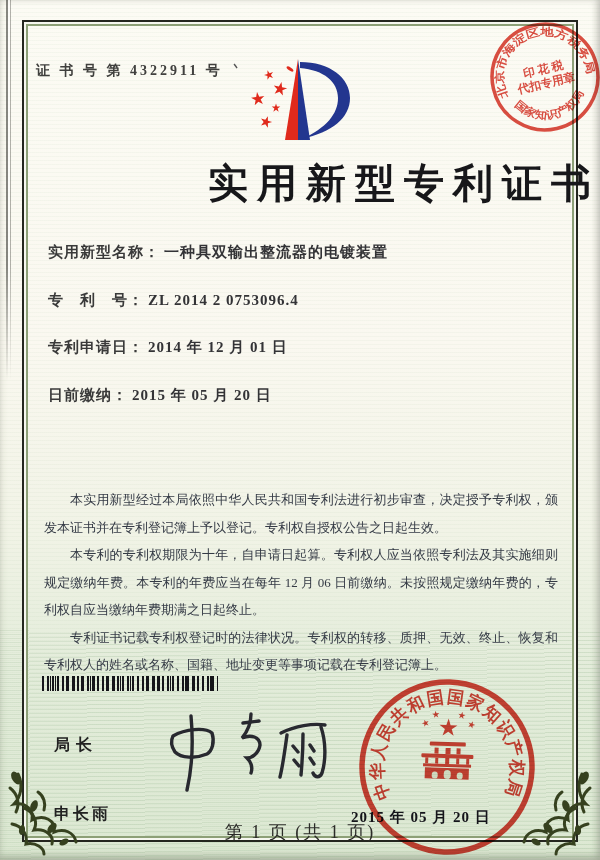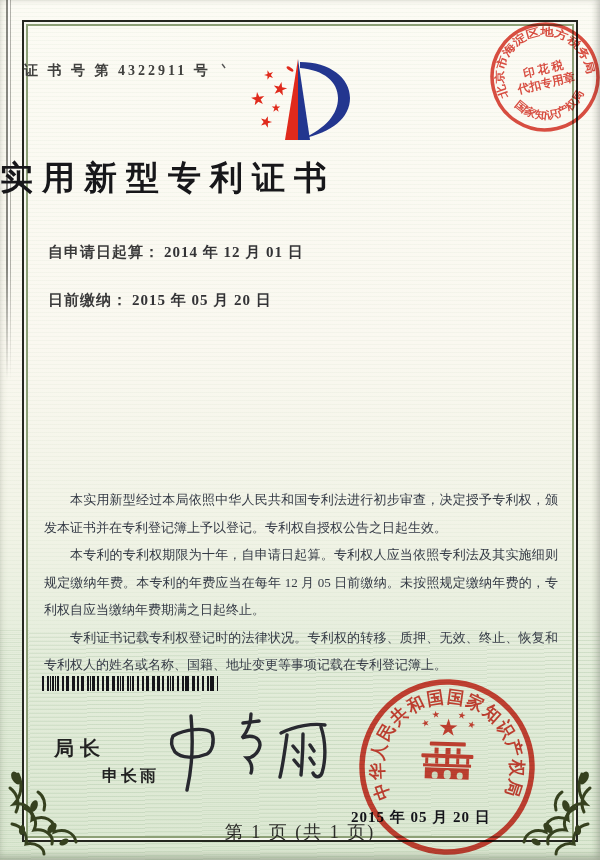--- a/index.html
+++ b/index.html
@@ -10,41 +10,41 @@
       linear-gradient(180deg,#fcfbf4 0%,#faf8f0 40%,#f1f3e6 62%,#e3ecda 78%,#dce8d2 100%);
     box-shadow:inset -4px 0 6px rgba(80,80,70,.18), inset 0 -5px 7px rgba(70,80,60,.25);}
   .left-edge{position:absolute;left:6px;top:0;width:7px;height:380px;z-index:1;
     background:linear-gradient(90deg,rgba(40,40,35,.55) 0 2px,rgba(255,255,255,.6) 2px 4px,rgba(40,40,35,.35) 4px 5px,rgba(0,0,0,0) 5px);
     -webkit-mask-image:linear-gradient(180deg,#000 70%,transparent);mask-image:linear-gradient(180deg,#000 70%,transparent);}
   .waves-bottom{position:absolute;left:0;right:0;top:630px;bottom:0;z-index:1;pointer-events:none;
     background:repeating-linear-gradient(179deg, rgba(125,165,120,0.16) 0 1px, rgba(0,0,0,0) 1px 4px);}
   .frame{position:absolute;left:22px;top:20px;width:552px;height:818px;z-index:2;
     border:2px solid #24261f;
     box-shadow:inset 0 0 0 2px rgba(252,252,246,.95), inset 0 0 0 4px #8da077;}
-  .cert-no{position:absolute;left:24px;top:60px;z-index:4;font-size:14px;font-weight:600;
+  .cert-no{position:absolute;left:36px;top:60px;z-index:4;font-size:14px;font-weight:600;
     letter-spacing:3px;color:#40403e;}
   .cert-no .tick{font-size:11px;color:#555;margin-left:8px;vertical-align:4px;letter-spacing:0;}
   .logo{position:absolute;left:238px;top:56px;z-index:4;}
-  .title{position:absolute;left:0;right:0;top:156px;z-index:4;text-align:left;
-    font-size:33px;font-weight:700;color:#17171a;letter-spacing:9px;}
+  .title{position:absolute;left:0;right:0;top:156px;z-index:4;text-align:right;
+    font-size:40px;font-weight:700;color:#17171a;letter-spacing:9px;}
   .fields{position:absolute;left:48px;top:243px;width:505px;z-index:4;}
   .field-row{height:47.5px;font-size:15px;font-weight:600;color:#3a3a3a;letter-spacing:1px;white-space:nowrap;}
   .field-row .val{font-weight:600;color:#333336;margin-left:4px;}
   .body-text{position:absolute;left:44px;top:486px;width:514px;z-index:4;
     font-size:13px;line-height:27.5px;color:#343a45;text-align:justify;}
   .body-text p{margin:0;text-indent:2em;}
   .barcode{position:absolute;left:42px;top:676px;width:176px;height:15px;z-index:4;
     background:
       repeating-linear-gradient(90deg,#15151a 0 2px,rgba(0,0,0,0) 2px 5px),
       repeating-linear-gradient(90deg,#15151a 0 1px,rgba(0,0,0,0) 1px 8px),
       repeating-linear-gradient(90deg,#15151a 0 1px,rgba(0,0,0,0) 1px 13px);}
-  .signer-title{position:absolute;left:54px;top:735px;z-index:4;font-size:20px;font-weight:700;
+  .signer-title{position:absolute;left:54px;top:735px;z-index:4;font-size:16px;font-weight:700;
     letter-spacing:6px;color:#222;}
-  .signer-name{position:absolute;left:54px;top:766px;z-index:4;font-size:16px;font-weight:700;
-    letter-spacing:3px;color:#222;margin-left:48px;}
+  .signer-name{position:absolute;left:54px;top:804px;z-index:4;font-size:16px;font-weight:700;
+    letter-spacing:3px;color:#222;}
   .signature{position:absolute;left:155px;top:696px;z-index:4;}
   .issue-date{position:absolute;left:351px;top:808px;z-index:5;font-size:15px;font-weight:700;
     letter-spacing:1px;color:#14141a;}
   .page-footer{position:absolute;left:0;right:0;top:820px;z-index:4;text-align:center;
     font-size:18px;color:#2b2b28;letter-spacing:2px;}
   .main-seal{position:absolute;left:352px;top:672px;z-index:6;opacity:.93;mix-blend-mode:multiply;
     transform:rotate(2deg);}
   .tax-stamp{position:absolute;left:486px;top:18px;z-index:6;opacity:.88;mix-blend-mode:multiply;
     transform:rotate(-13deg);}
   .flourish{position:absolute;top:768px;z-index:3;}
@@ -80,27 +80,29 @@
       <use href="#star5" x="-10" y="-10" width="20" height="20" transform="translate(42,33) rotate(12) scale(.8)"></use>
       <use href="#star5" x="-10" y="-10" width="20" height="20" transform="translate(20,43) rotate(-8) scale(.78)"></use>
       <use href="#star5" x="-10" y="-10" width="20" height="20" transform="translate(38,52) scale(.5)"></use>
       <use href="#star5" x="-10" y="-10" width="20" height="20" transform="translate(28,66) rotate(18) scale(.68)"></use>
     </g>
   </svg>
 
   <div class="title">实用新型专利证书</div>
 
   <div class="fields">
-    <div class="field-row"><span>自申请日起算：</span><span class="val">2014 年 12 月 01 日</span></div>
+    <div class="field-row"><span>实用新型名称：</span><span class="val">一种具双输出整流器的电镀装置</span></div>
+    <div class="field-row"><span>专　利　号：</span><span class="val">ZL 2014 2 0753096.4</span></div>
+    <div class="field-row"><span>专利申请日：</span><span class="val">2014 年 12 月 01 日</span></div>
     <div class="field-row"><span>日前缴纳：</span><span class="val">2015 年 05 月 20 日</span></div>
   </div>
 
   <div class="body-text">
     <p>本实用新型经过本局依照中华人民共和国专利法进行初步审查，决定授予专利权，颁发本证书并在专利登记簿上予以登记。专利权自授权公告之日起生效。</p>
-    <p>本专利的专利权期限为十年，自申请日起算。专利权人应当依照专利法及其实施细则规定缴纳年费。本专利的年费应当在每年 12 月 05 日前缴纳。未按照规定缴纳年费的，专利权自应当缴纳年费期满之日起终止。</p>
+    <p>本专利的专利权期限为十年，自申请日起算。专利权人应当依照专利法及其实施细则规定缴纳年费。本专利的年费应当在每年 12 月 06 日前缴纳。未按照规定缴纳年费的，专利权自应当缴纳年费期满之日起终止。</p>
     <p>专利证书记载专利权登记时的法律状况。专利权的转移、质押、无效、终止、恢复和专利权人的姓名或名称、国籍、地址变更等事项记载在专利登记簿上。</p>
   </div>
 
   <div class="barcode"></div>
 
   <div class="signer-title">局长</div>
   <div class="signer-name">申长雨</div>
 
   <svg class="signature" width="190" height="105" viewBox="0 0 190 105">
     <g style="stroke:#191922;stroke-width:3.4;fill:none;stroke-linecap:round;opacity:.92">

